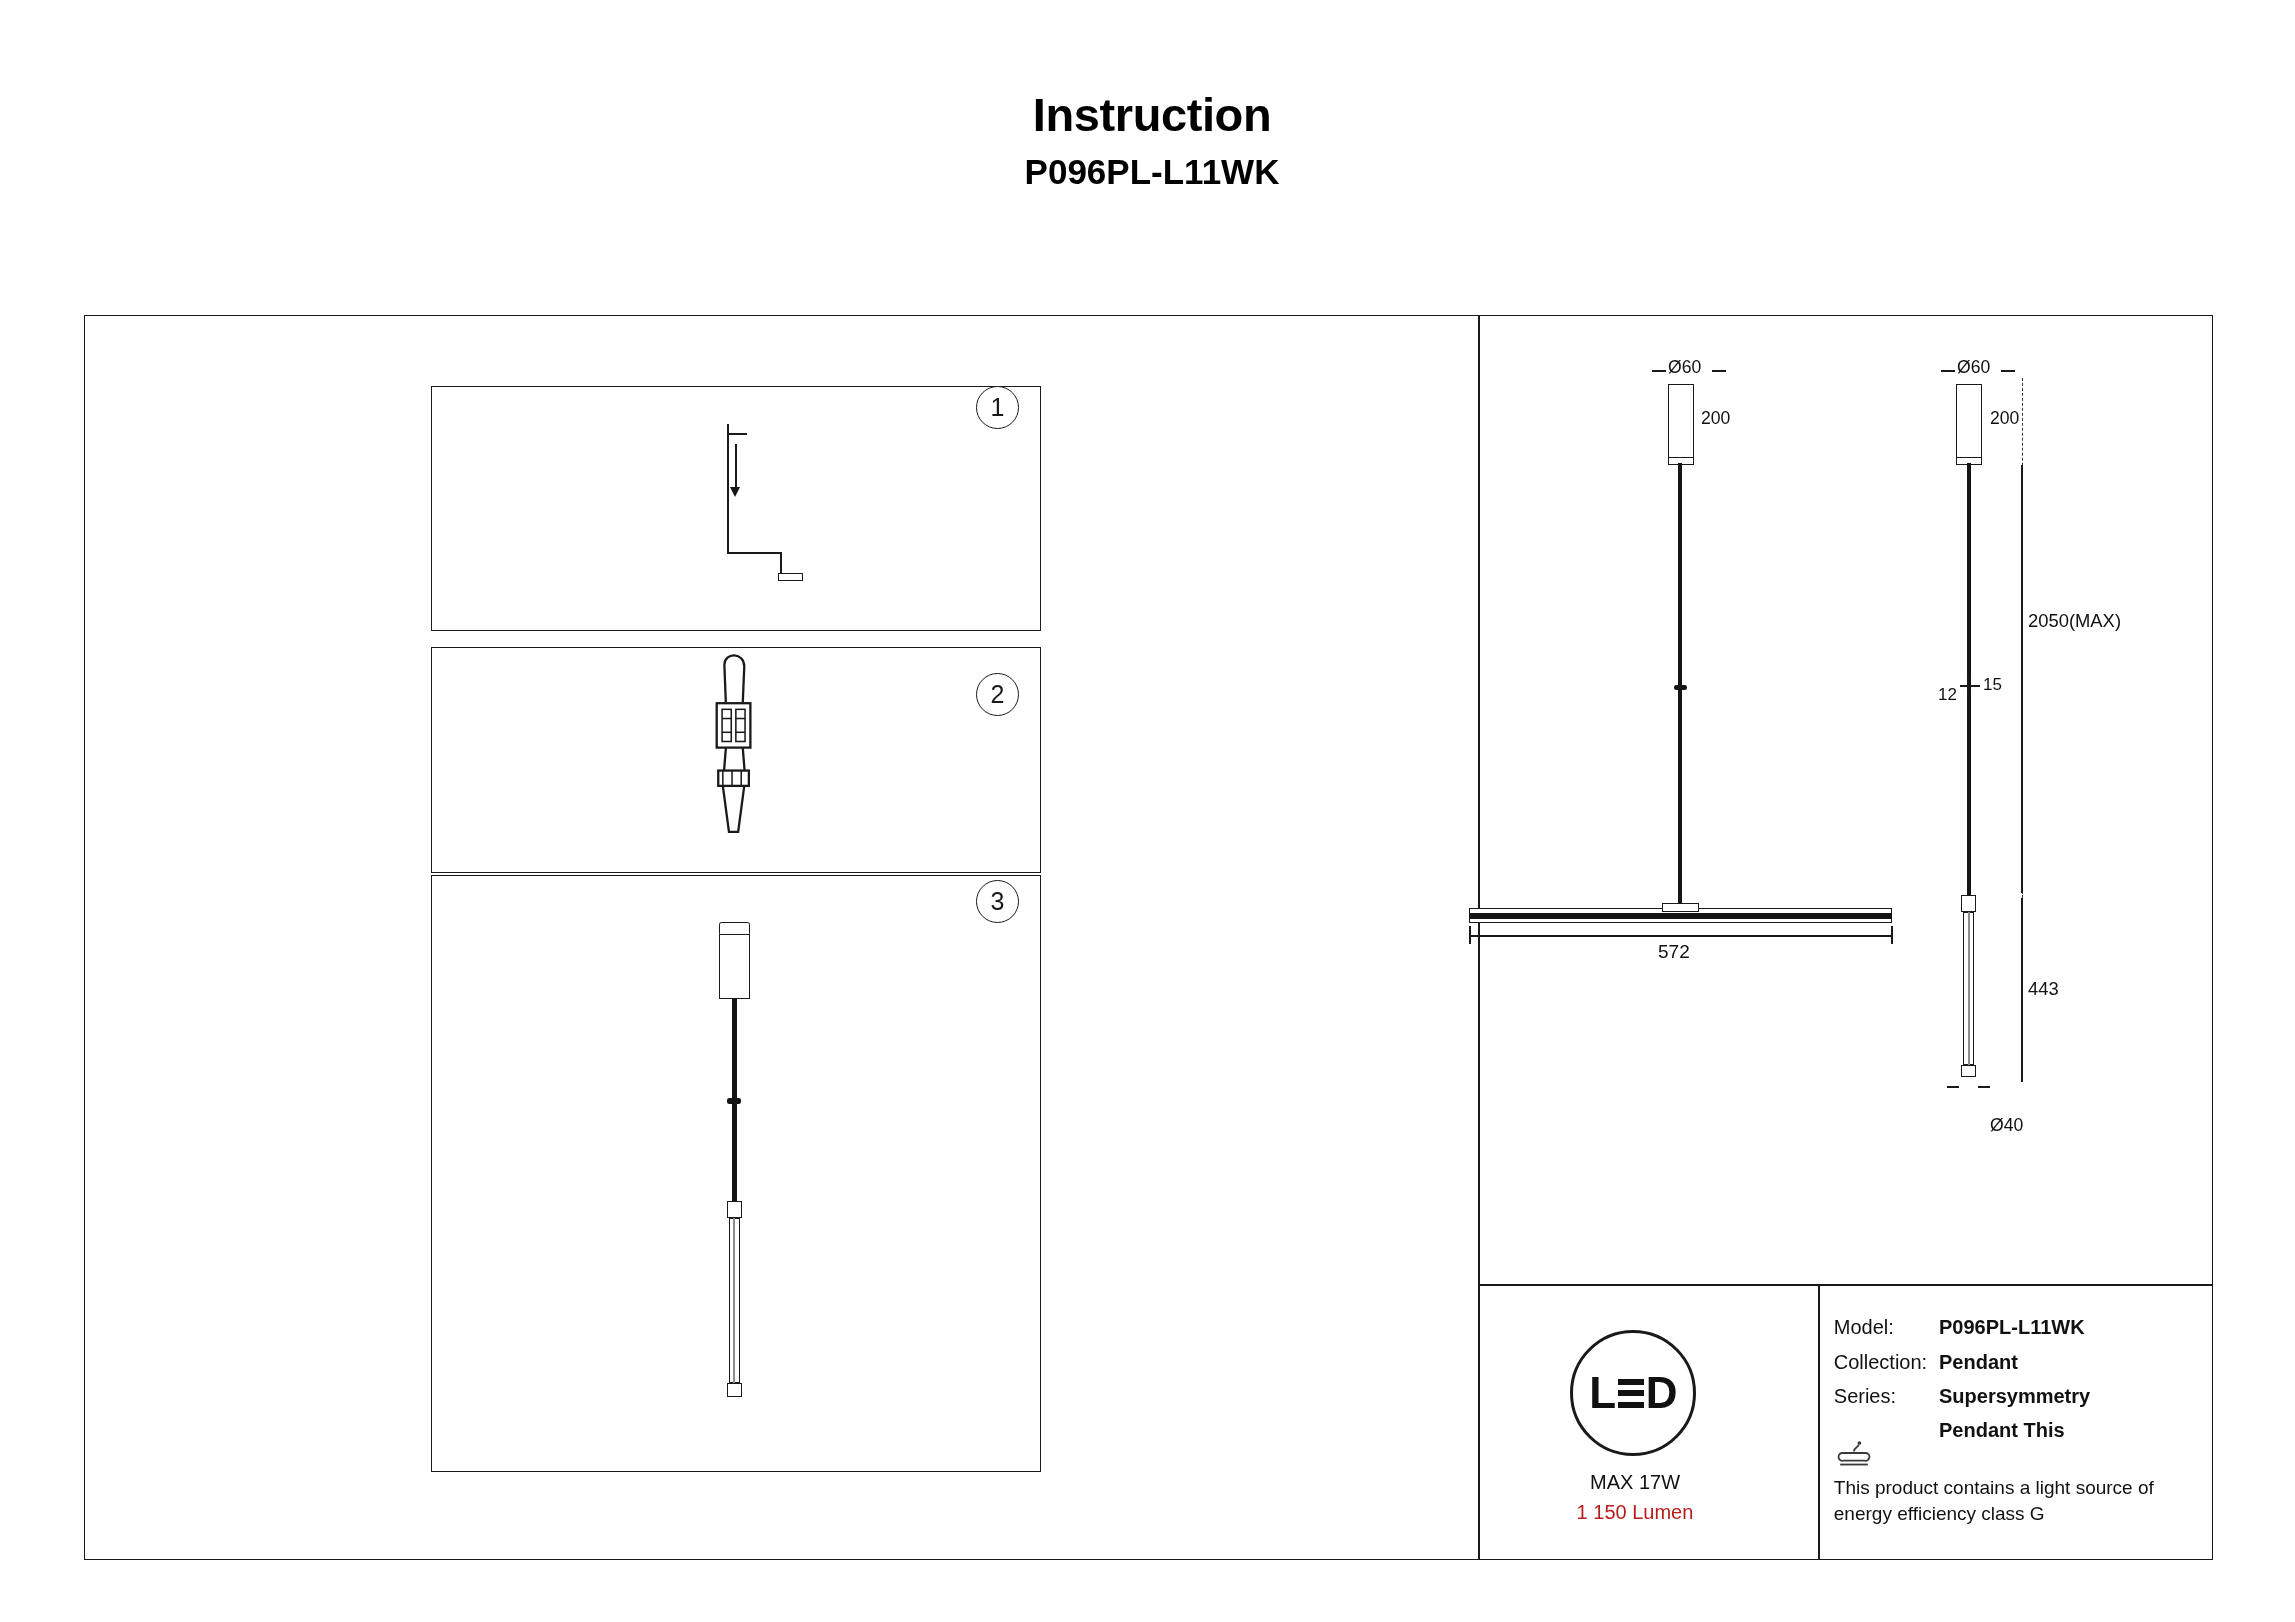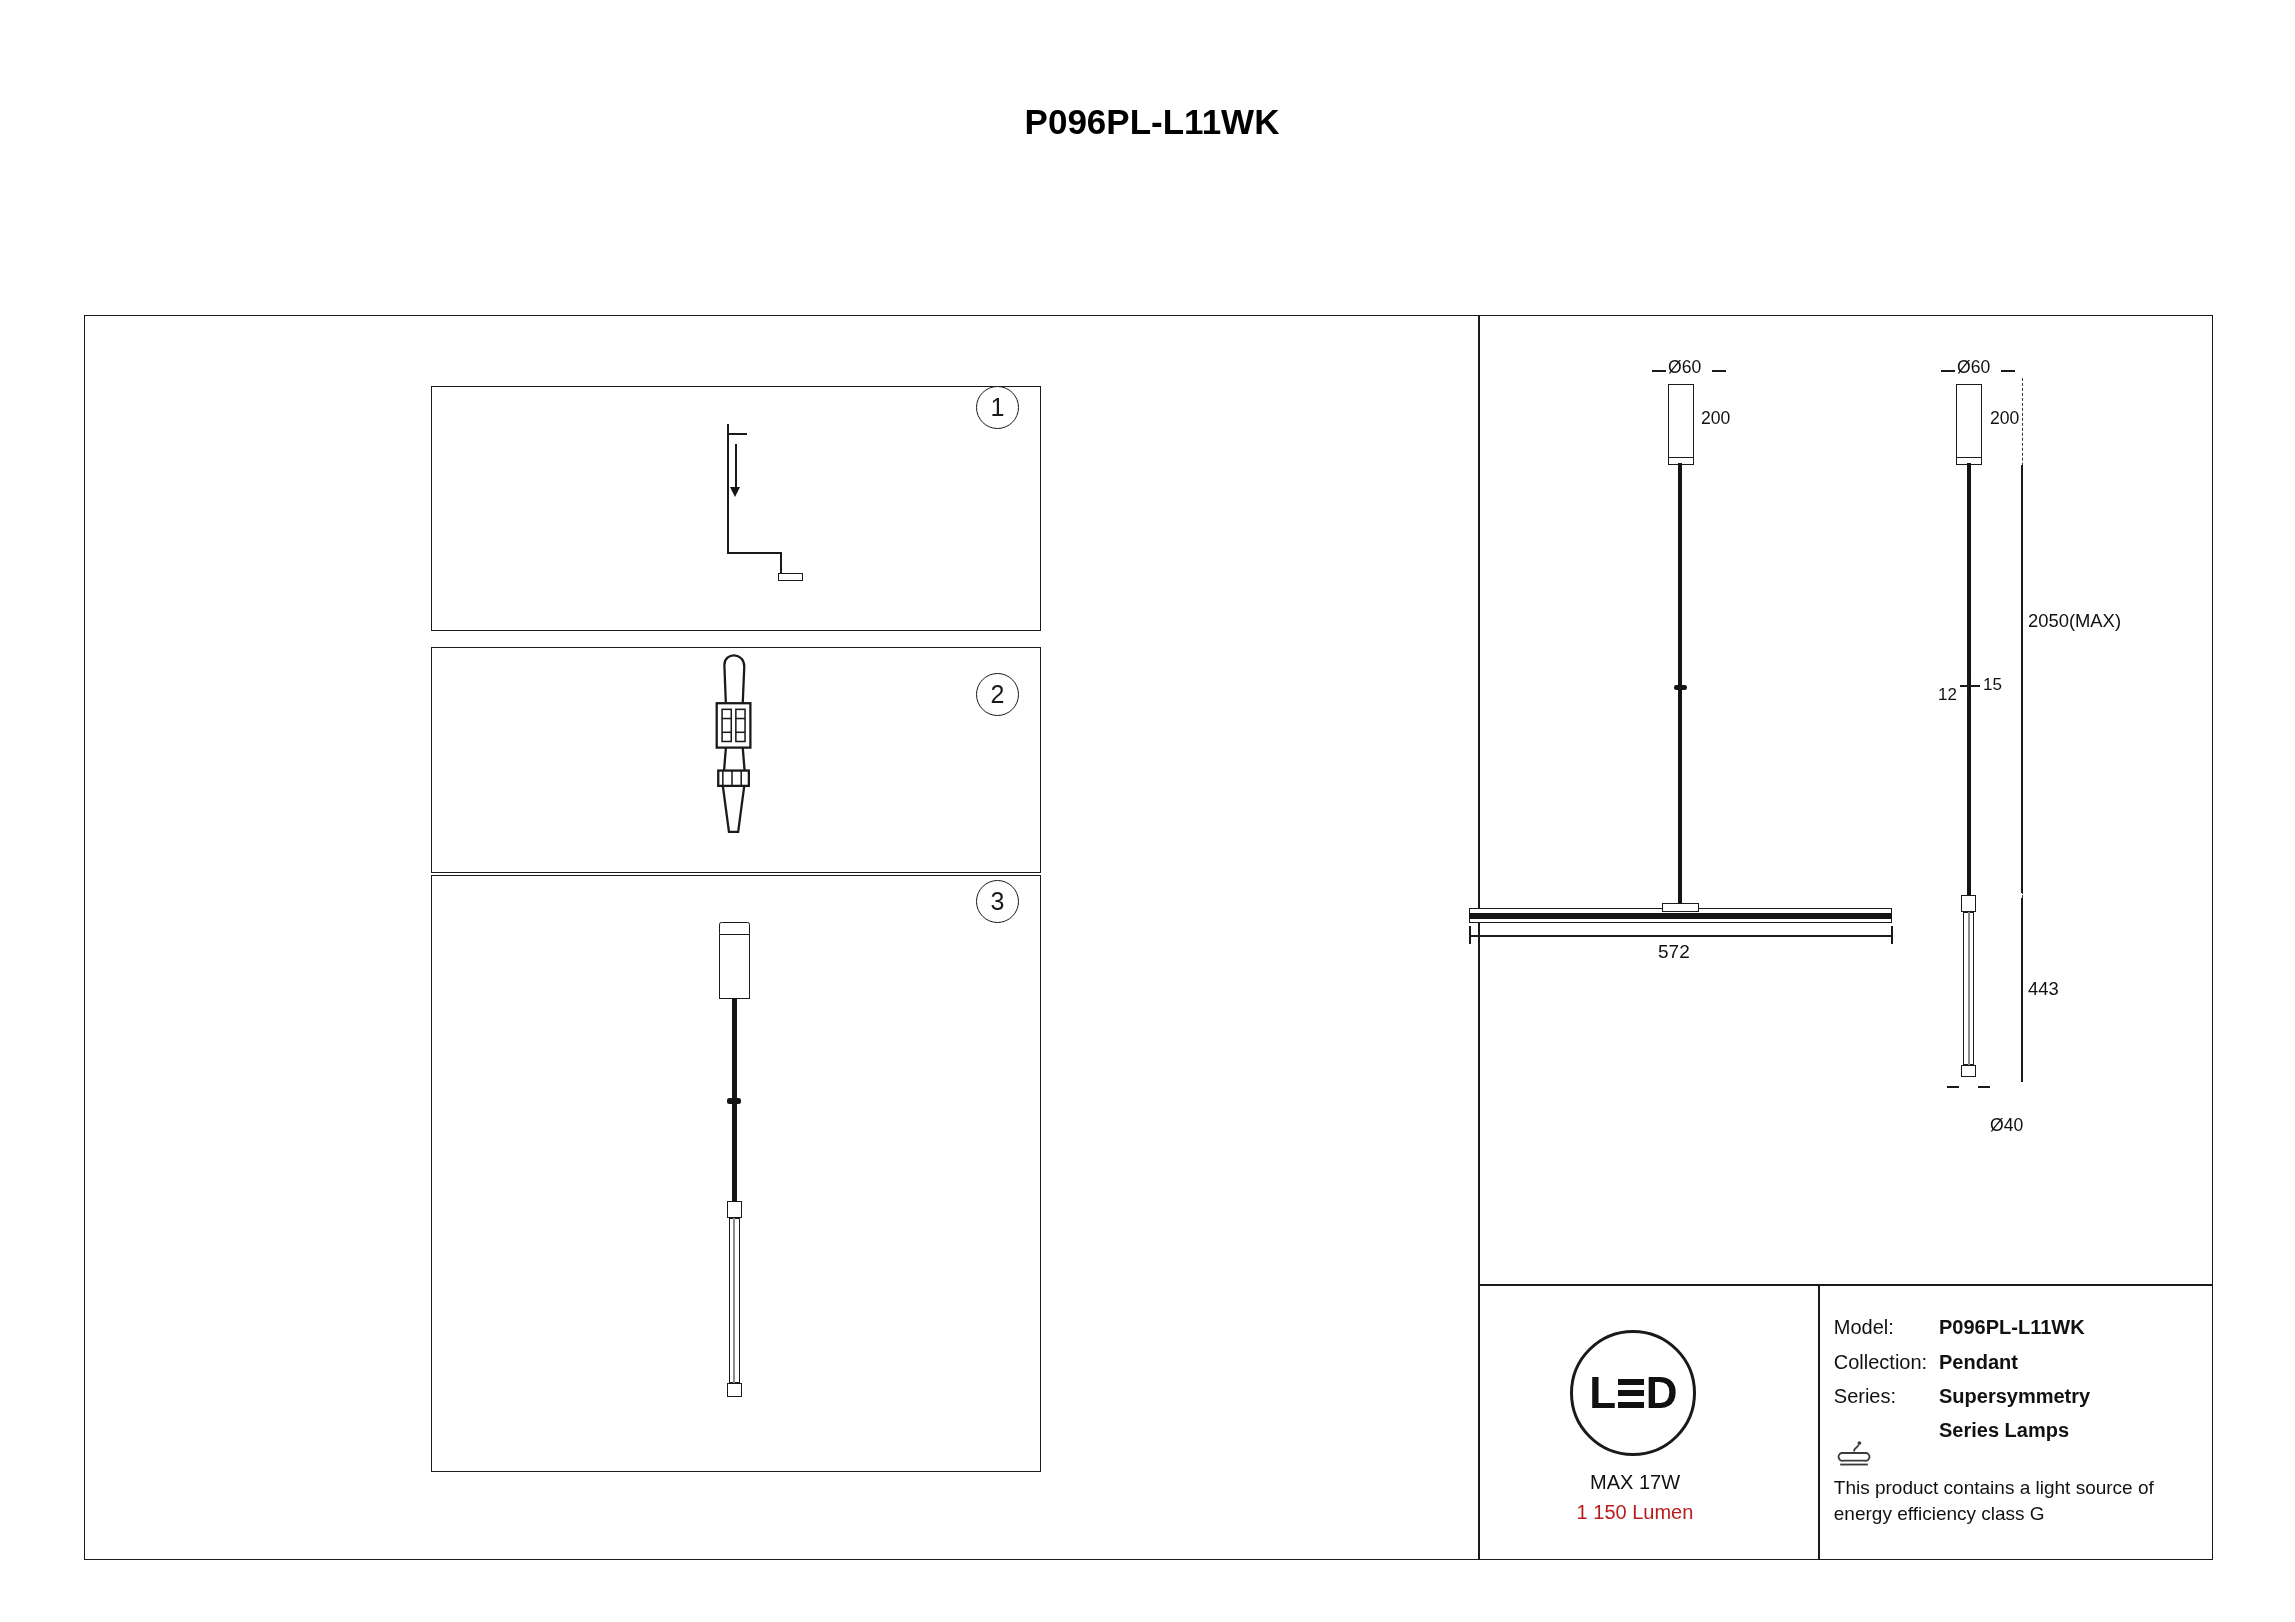--- a/index.html
+++ b/index.html
@@ -255,20 +255,21 @@
     height: 40px;
   }
 </style>
 </head>
 <body>
 
 <div class="header">
 
 
   <div class="title-block">
+    <div class="doc-title">Instruction</div>
     <div class="doc-model">P096PL-L11WK</div>
   </div>
 </div>
 
 <div class="frame"></div>
 <div class="v-divider"></div>
 <div class="h-divider"></div>
 <div class="h-divider2"></div>
 
 <div class="step-panel" id="panel1">
@@ -425,21 +426,21 @@
     <span class="spec-val">Pendant</span>
   </div>
 
   <div class="spec-row" style="top:101px;">
     <span class="spec-key">Series:</span>
     <span class="spec-val">Supersymmetry</span>
   </div>
 
   <div class="spec-row" style="top:135px;">
     <span class="spec-key"></span>
-    <span class="spec-val">Series Lamps</span>
+    <span class="spec-val">Pendant This</span>
   </div>
 
   <svg class="wash-icon" viewBox="0 0 52 52">
     <path d="M10 26 h32 a2 2 0 0 1 -2 10 h-28 a2 2 0 0 1 -2 -10 z" fill="none" stroke="#3a3a3a" stroke-width="2.4"></path>
     <path d="M26 24 c0 -6 6 -5 6 -9" fill="none" stroke="#3a3a3a" stroke-width="2.4"></path>
     <circle cx="33" cy="13" r="2.4" fill="#3a3a3a"></circle>
     <line x1="8" y1="41" x2="44" y2="41" stroke="#3a3a3a" stroke-width="2.4"></line>
   </svg>
 
   <div class="efficiency">This product contains a light source of energy efficiency class G</div>

